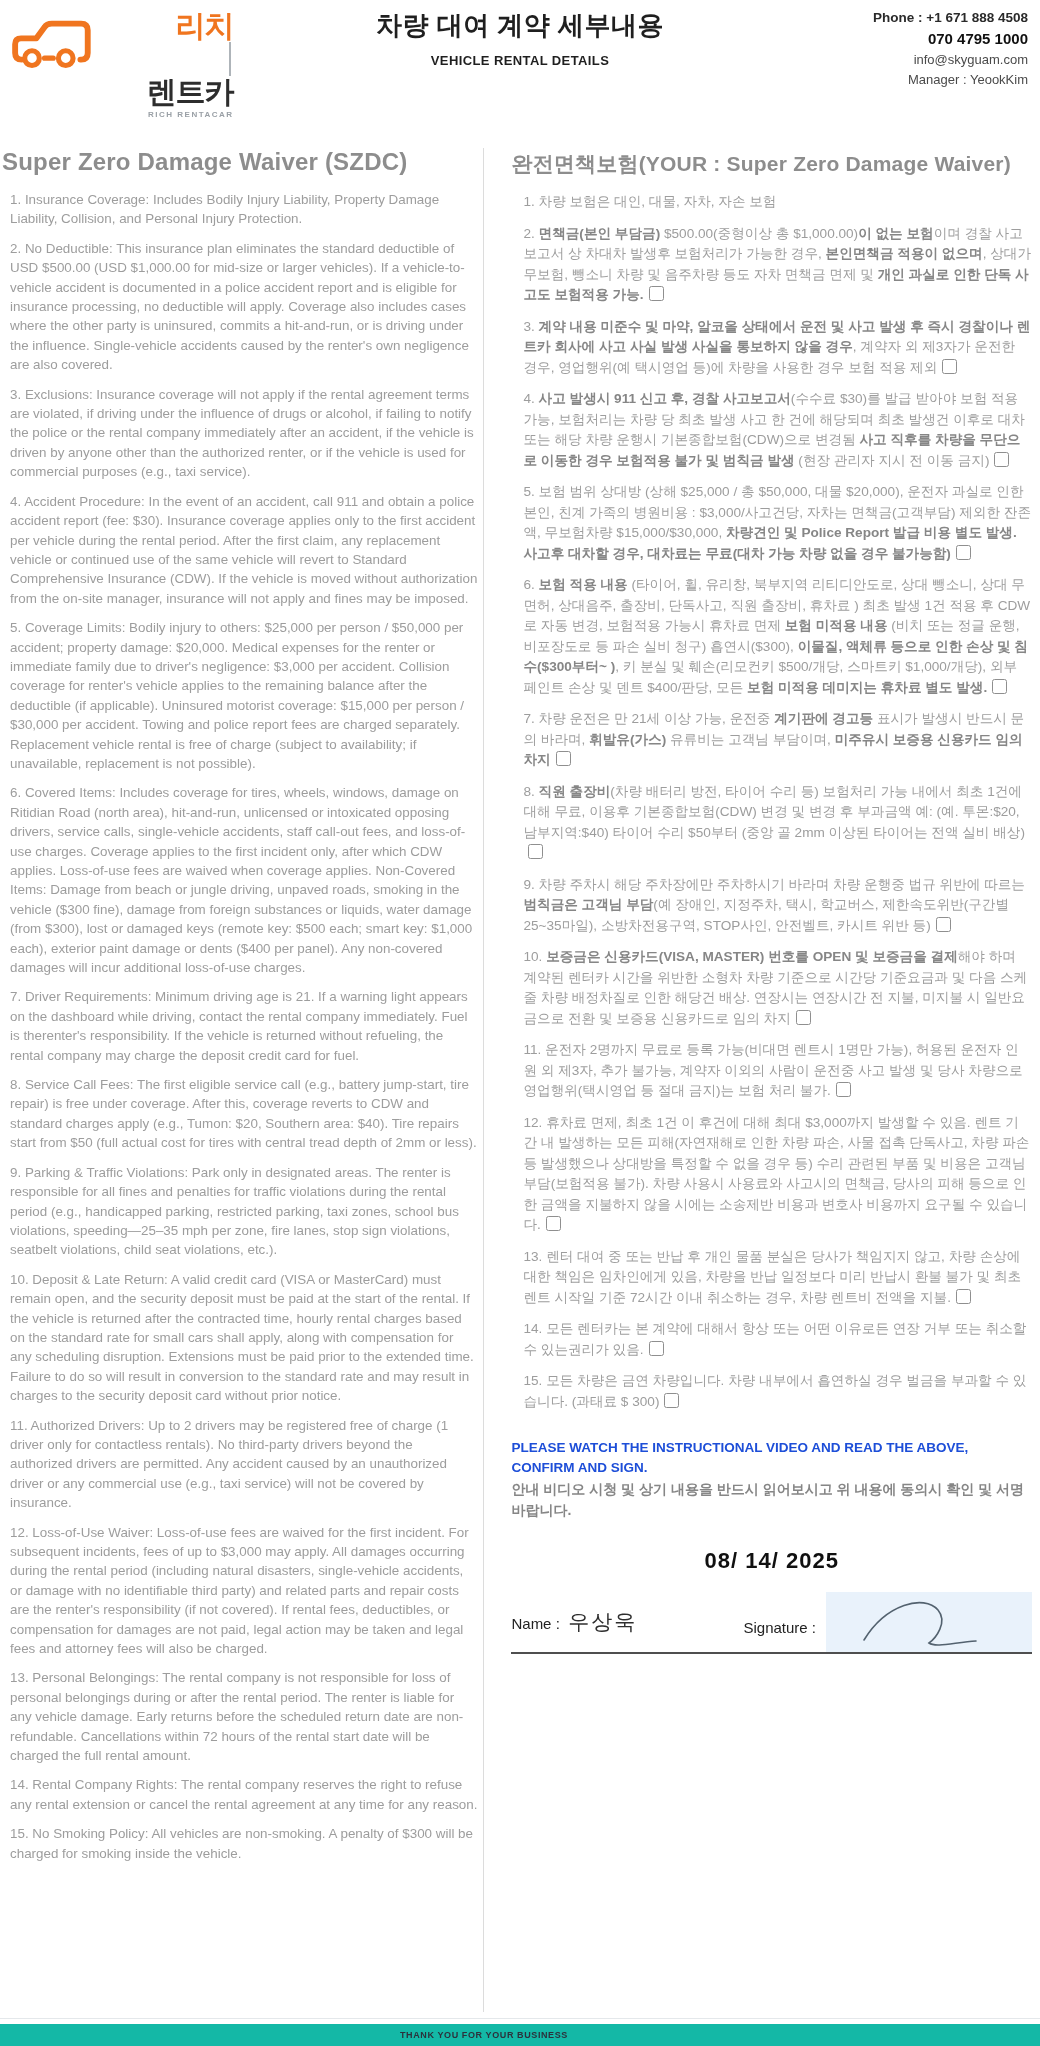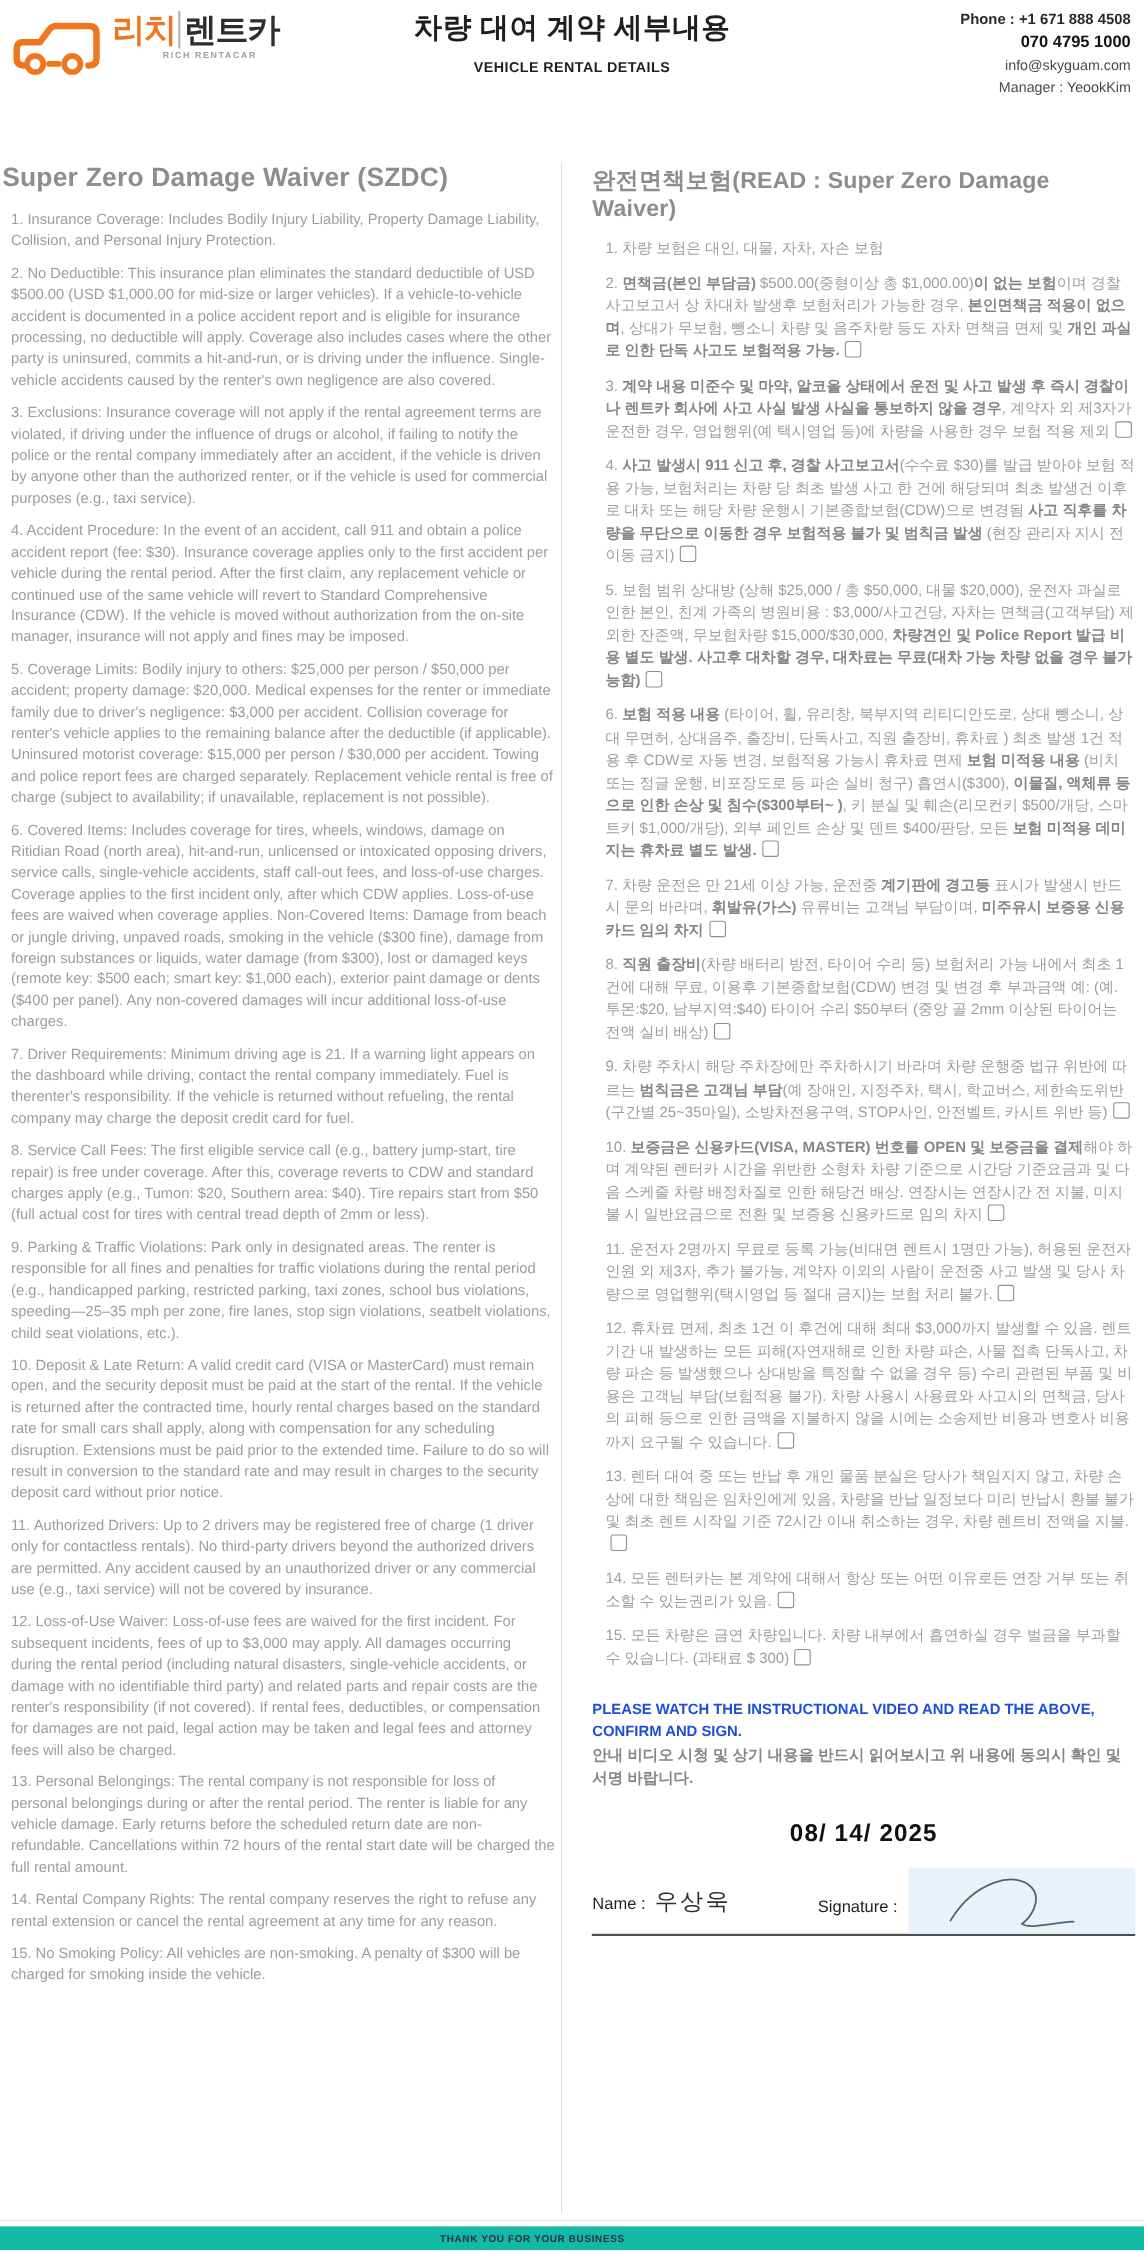--- a/index.html
+++ b/index.html
@@ -3,21 +3,21 @@
 <meta charset="utf-8">
 <style>
   html,body{margin:0;padding:0;background:#fff;}
   .page{position:relative;width:1040px;height:2046px;background:#fff;overflow:hidden;
         font-family:"Liberation Sans",sans-serif;}
   
   header{position:relative;height:112px;}
   .logo{position:absolute;left:10px;top:10px;display:flex;align-items:flex-start;}
   .logo svg{display:block;margin-top:4px;}
   .logo-textcol{display:flex;flex-direction:column;margin-left:4px;}
-  .logo-krrow{display:flex;align-items:flex-end;}
+  .logo-krrow{display:flex;align-items:flex-end;flex-direction:column;}
   .logo-orange{color:#f0751f;font-weight:800;font-size:30px;line-height:32px;letter-spacing:-1px;}
   .logo-sep{width:2px;height:34px;background:#aeb4b9;margin:0 3px 0 2px;}
   .logo-dark{color:#2d2d2d;font-weight:800;font-size:30px;line-height:32px;letter-spacing:-1px;}
   .logo-sub{color:#9aa0a6;font-size:8px;font-weight:700;letter-spacing:1.5px;margin:2px 0 0 46px;}
   .title-block{position:absolute;left:50%;transform:translateX(-50%);top:8px;text-align:center;width:420px;}
   .title-kr{font-size:26px;font-weight:600;color:#1f1f1f;letter-spacing:0.5px;}
   .title-en{font-size:13px;font-weight:700;color:#1f1f1f;margin-top:10px;letter-spacing:0.4px;}
   .contact{position:absolute;right:12px;top:8px;text-align:right;}
   .c-phone1{font-size:13.5px;font-weight:600;color:#2a2a2a;line-height:20px;}
   .c-phone2{font-size:15px;font-weight:700;color:#101010;line-height:22px;}
@@ -32,21 +32,21 @@
   .col-right h2{margin:2px 0 14px 0;font-size:21px;font-weight:600;color:#8d8d8d;letter-spacing:0.2px;}
   .e-item{margin:0 0 10px 8px;font-size:13.4px;line-height:19.4px;color:#9d9d9d;}
   .k-item{margin:0 0 11px 12px;font-size:13.6px;line-height:20.5px;color:#9d9d9d;}
   .k-item .b{font-weight:700;color:#868686;}
   .checkbox{display:inline-block;width:13px;height:13px;border:1.5px solid #8f8f8f;
             border-radius:2.5px;margin-left:5px;vertical-align:-2px;background:#fff;}
   
   .notice-en{margin:26px 0 0 0;font-size:13.5px;line-height:20px;font-weight:700;color:#1d4ed8;}
   .notice-kr{margin:1px 0 0 0;font-size:14px;line-height:21px;font-weight:700;color:#868686;}
   .date{margin-top:27px;text-align:center;font-size:22px;font-weight:700;color:#101010;letter-spacing:1px;}
-  .sig-row{margin-top:12px;display:flex;align-items:flex-end;border-bottom:2px solid #4f4f4f;height:66px;}
+  .sig-row{margin-top:12px;display:flex;align-items:flex-end;border-bottom:2px solid #4f4f4f;height:66px;gap:27px;}
   .name-cell{width:205px;padding-bottom:16px;white-space:nowrap;}
   .name-label{font-size:15px;color:#222;}
   .name-value{font-size:21px;color:#2e2e2e;margin-left:4px;letter-spacing:2px;}
   .sig-cell{flex:1;display:flex;align-items:flex-end;}
   .sig-label{font-size:15px;color:#222;padding-bottom:16px;margin-right:10px;white-space:nowrap;}
   .sig-pad{width:206px;height:60px;background:#e9f2fb;margin-left:auto;}
   .sig-pad svg{display:block;}
   
   .bottom-rule{position:absolute;left:0;right:0;bottom:27px;border-top:1px solid #e4e8eb;}
   footer{position:absolute;left:0;right:0;bottom:0;height:22px;background:#14b8a6;}
@@ -105,21 +105,21 @@
           <p class="e-item">12. Loss-of-Use Waiver: Loss-of-use fees are waived for the first incident. For subsequent incidents, fees of up to $3,000 may apply. All damages occurring during the rental period (including natural disasters, single-vehicle accidents, or damage with no identifiable third party) and related parts and repair costs are the renter's responsibility (if not covered). If rental fees, deductibles, or compensation for damages are not paid, legal action may be taken and legal fees and attorney fees will also be charged.</p>
           <p class="e-item">13. Personal Belongings: The rental company is not responsible for loss of personal belongings during or after the rental period. The renter is liable for any vehicle damage. Early returns before the scheduled return date are non-refundable. Cancellations within 72 hours of the rental start date will be charged the full rental amount.</p>
           <p class="e-item">14. Rental Company Rights: The rental company reserves the right to refuse any rental extension or cancel the rental agreement at any time for any reason.</p>
           <p class="e-item">15. No Smoking Policy: All vehicles are non-smoking. A penalty of $300 will be charged for smoking inside the vehicle.</p>
         </div>
     </section>
 
     <div class="divider"></div>
 
     <section class="col-right">
-      <h2>완전면책보험(READ : Super Zero Damage Waiver)</h2>
+      <h2>완전면책보험(YOUR : Super Zero Damage Waiver)</h2>
       <div id="right-items">
           <p class="k-item"><span>1. 차량 보험은 대인, 대물, 자차, 자손 보험</span></p>
           <p class="k-item"><span>2. </span><span class="b">면책금(본인 부담금)</span><span> $500.00(중형이상 총 $1,000.00)</span><span class="b">이 없는 보험</span><span>이며 경찰 사고보고서 상 차대차 발생후 보험처리가 가능한 경우, </span><span class="b">본인면책금 적용이 없으며</span><span>, 상대가 무보험, 뺑소니 차량 및 음주차량 등도 자차 면책금 면제 및 </span><span class="b">개인 과실로 인한 단독 사고도 보험적용 가능.</span><span class="checkbox"></span></p>
           <p class="k-item"><span>3. </span><span class="b">계약 내용 미준수 및 마약, 알코올 상태에서 운전 및 사고 발생 후 즉시 경찰이나 렌트카 회사에 사고 사실 발생 사실을 통보하지 않을 경우</span><span>, 계약자 외 제3자가 운전한 경우, 영업행위(예 택시영업 등)에 차량을 사용한 경우 보험 적용 제외</span><span class="checkbox"></span></p>
           <p class="k-item"><span>4. </span><span class="b">사고 발생시 911 신고 후, 경찰 사고보고서</span><span>(수수료 $30)를 발급 받아야 보험 적용 가능, 보험처리는 차량 당 최초 발생 사고 한 건에 해당되며 최초 발생건 이후로 대차 또는 해당 차량 운행시 기본종합보험(CDW)으로 변경됨 </span><span class="b">사고 직후를 차량을 무단으로 이동한 경우 보험적용 불가 및 범칙금 발생</span><span> (현장 관리자 지시 전 이동 금지)</span><span class="checkbox"></span></p>
           <p class="k-item"><span>5. 보험 범위 상대방 (상해 $25,000 / 총 $50,000, 대물 $20,000), 운전자 과실로 인한 본인, 친계 가족의 병원비용 : $3,000/사고건당, 자차는 면책금(고객부담) 제외한 잔존액, 무보험차량 $15,000/$30,000, </span><span class="b">차량견인 및 Police Report 발급 비용 별도 발생. 사고후 대차할 경우, 대차료는 무료(대차 가능 차량 없을 경우 불가능함)</span><span class="checkbox"></span></p>
           <p class="k-item"><span>6. </span><span class="b">보험 적용 내용</span><span> (타이어, 휠, 유리창, 북부지역 리티디안도로, 상대 뺑소니, 상대 무면허, 상대음주, 출장비, 단독사고, 직원 출장비, 휴차료 ) 최초 발생 1건 적용 후 CDW로 자동 변경, 보험적용 가능시 휴차료 면제 </span><span class="b">보험 미적용 내용</span><span> (비치 또는 정글 운행, 비포장도로 등 파손 실비 청구) 흡연시($300), </span><span class="b">이물질, 액체류 등으로 인한 손상 및 침수($300부터~ )</span><span>, 키 분실 및 훼손(리모컨키 $500/개당, 스마트키 $1,000/개당), 외부 페인트 손상 및 덴트 $400/판당, 모든 </span><span class="b">보험 미적용 데미지는 휴차료 별도 발생.</span><span class="checkbox"></span></p>
           <p class="k-item"><span>7. 차량 운전은 만 21세 이상 가능, 운전중 </span><span class="b">계기판에 경고등</span><span> 표시가 발생시 반드시 문의 바라며, </span><span class="b">휘발유(가스)</span><span> 유류비는 고객님 부담이며, </span><span class="b">미주유시 보증용 신용카드 임의 차지</span><span class="checkbox"></span></p>
           <p class="k-item"><span>8. </span><span class="b">직원 출장비</span><span>(차량 배터리 방전, 타이어 수리 등) 보험처리 가능 내에서 최초 1건에 대해 무료, 이용후 기본종합보험(CDW) 변경 및 변경 후 부과금액 예: (예. 투몬:$20, 남부지역:$40) 타이어 수리 $50부터 (중앙 골 2mm 이상된 타이어는 전액 실비 배상)</span><span class="checkbox"></span></p>
           <p class="k-item"><span>9. 차량 주차시 해당 주차장에만 주차하시기 바라며 차량 운행중 법규 위반에 따르는 </span><span class="b">범칙금은 고객님 부담</span><span>(예 장애인, 지정주차, 택시, 학교버스, 제한속도위반(구간별 25~35마일), 소방차전용구역, STOP사인, 안전벨트, 카시트 위반 등)</span><span class="checkbox"></span></p>

